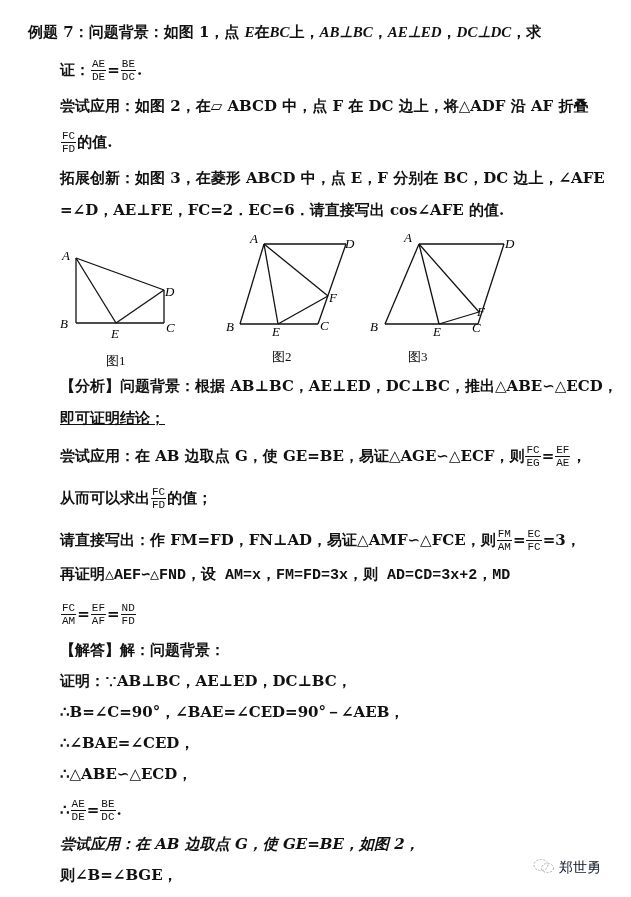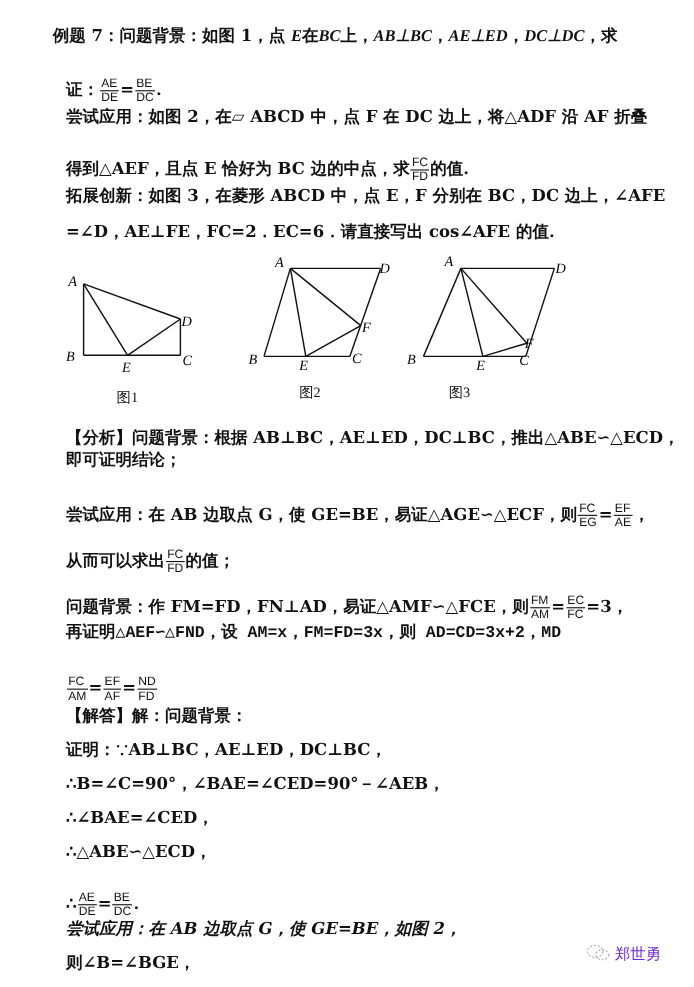--- a/index.html
+++ b/index.html
@@ -5,55 +5,55 @@
   html, body { margin: 0; padding: 0; background: #ffffff; }
   body {
     width: 631px; height: 897px; position: relative; overflow: hidden;
     font-family: "DejaVu Serif", "Liberation Serif", serif;
     color: #111; font-size: 15px;
   }
   .line {
     position: absolute; left: 60px; white-space: nowrap;
     font-weight: bold; font-size: 15px; line-height: 20px;
   }
-  .first { left: 48px; text-align: center; }
+  .first { left: 28px; text-align: center; }
   .m { font-family: "Liberation Serif", serif; font-style: italic; font-weight: bold; }
   .frac {
-    display: inline-block; vertical-align: middle; text-align: left;
-    font-family: Liberation Sans, sans-serif;
-    font-weight: normal; font-size: 11px; line-height: 12px; margin: 16px 1px;
+    display: inline-block; vertical-align: middle; text-align: center;
+    font-family: Liberation Mono, monospace;
+    font-weight: normal; font-size: 11px; line-height: 12px; margin: 4px 1px;
   }
   .frac .num { display: block; border-bottom: 1px solid #111; padding: 0 1px; }
   .frac .den { display: block; padding: 0 1px; }
   .fig { position: absolute; }
   .fig svg text { font-family: "Liberation Serif", serif; font-style: italic; font-size: 13px; }
   .caption {
     position: absolute; font-family: "Liberation Serif", serif; font-size: 13px; font-weight: normal;
   }
   .watermark {
-    position: absolute; left: 533px; top: 858px; color: #6d28d9;
+    position: absolute; left: 533px; top: 858px; color: #0f172a;
     font-family: "DejaVu Sans", sans-serif; font-size: 14px; display: flex; align-items: center; gap: 4px;
   }
 </style>
 </head>
 <body>
 
 <div class="line first" style="top:22px;">
   <span>例题 7：问题背景：如图 1，点</span>
   <span class="m">E</span><span>在</span><span class="m">BC</span><span>上，</span><span class="m">AB⊥BC</span><span>，</span><span class="m">AE⊥ED</span><span>，</span><span class="m">DC⊥DC</span><span>，求</span>
 </div>
 
 <div class="line" style="top:54px;">
   <span>证：</span><span class="frac"><span class="num">AE</span><span class="den">DE</span></span><span>=</span><span class="frac"><span class="num">BE</span><span class="den">DC</span></span><span>.</span>
 </div>
 
 <div class="line" style="top:96px;">尝试应用：如图 2，在▱ ABCD 中，点 F 在 DC 边上，将△ADF 沿 AF 折叠</div>
 
 <div class="line" style="top:126px;">
-  <span>得到△AEF，且点 E 恰好为 BC 边的中点，求</span><span class="frac"><span class="num">FC</span><span class="den">FD</span></span><span>的值.</span>
+  <span class="frac"><span class="num">FC</span><span class="den">FD</span></span><span>的值.</span>
 </div>
 
 <div class="line" style="top:168px;">拓展创新：如图 3，在菱形 ABCD 中，点 E，F 分别在 BC，DC 边上，∠AFE</div>
 <div class="line" style="top:200px;">=∠D，AE⊥FE，FC=2．EC=6．请直接写出 cos∠AFE 的值.</div>
 
 <div class="fig" style="left:50px; top:240px;">
   <svg width="150" height="100" viewBox="0 0 150 100">
     <g stroke="#111" stroke-width="1.3" fill="none">
       <line x1="26" y1="18" x2="26" y2="83"></line>
       <line x1="26" y1="83" x2="114" y2="83"></line>
@@ -106,33 +106,33 @@
     <text x="44" y="14">A</text>
     <text x="10" y="103">B</text>
     <text x="112" y="104">C</text>
     <text x="145" y="20">D</text>
     <text x="73" y="108">E</text>
     <text x="117" y="88">F</text>
   </svg>
 </div>
 <div class="caption" style="left:408px; top:348px;">图3</div>
 
-<div class="line" style="top:388px;">【分析】问题背景：根据 AB⊥BC，AE⊥ED，DC⊥BC，推出△ABE∽△ECD，</div>
-<div class="line" style="top:408px;">即可证明结论；</div>
+<div class="line" style="top:376px;">【分析】问题背景：根据 AB⊥BC，AE⊥ED，DC⊥BC，推出△ABE∽△ECD，</div>
+<div class="line" style="top:408px;text-decoration:underline;">即可证明结论；</div>
 
 <div class="line" style="top:440px;">
   <span>尝试应用：在 AB 边取点 G，使 GE=BE，易证△AGE∽△ECF，则</span><span class="frac"><span class="num">FC</span><span class="den">EG</span></span><span>=</span><span class="frac"><span class="num">EF</span><span class="den">AE</span></span><span>，</span>
 </div>
 
 <div class="line" style="top:482px;">
   <span>从而可以求出</span><span class="frac"><span class="num">FC</span><span class="den">FD</span></span><span>的值；</span>
 </div>
 
 <div class="line" style="top:524px;">
-  <span>问题背景：作 FM=FD，FN⊥AD，易证△AMF∽△FCE，则</span><span class="frac"><span class="num">FM</span><span class="den">AM</span></span><span>=</span><span class="frac"><span class="num">EC</span><span class="den">FC</span></span><span>=3，</span>
+  <span>请直接写出：作 FM=FD，FN⊥AD，易证△AMF∽△FCE，则</span><span class="frac"><span class="num">FM</span><span class="den">AM</span></span><span>=</span><span class="frac"><span class="num">EC</span><span class="den">FC</span></span><span>=3，</span>
 </div>
 
 <div class="line" style="top:566px;font-family:Liberation Mono, monospace;">再证明△AEF∽△FND，设 AM=x，FM=FD=3x，则 AD=CD=3x+2，MD</div>
 
 <div class="line" style="top:598px;">
   <span class="frac"><span class="num">FC</span><span class="den">AM</span></span><span>=</span><span class="frac"><span class="num">EF</span><span class="den">AF</span></span><span>=</span><span class="frac"><span class="num">ND</span><span class="den">FD</span></span>
 </div>
 
 <div class="line" style="top:640px;">【解答】解：问题背景：</div>
 <div class="line" style="top:671px;">证明：∵AB⊥BC，AE⊥ED，DC⊥BC，</div>

